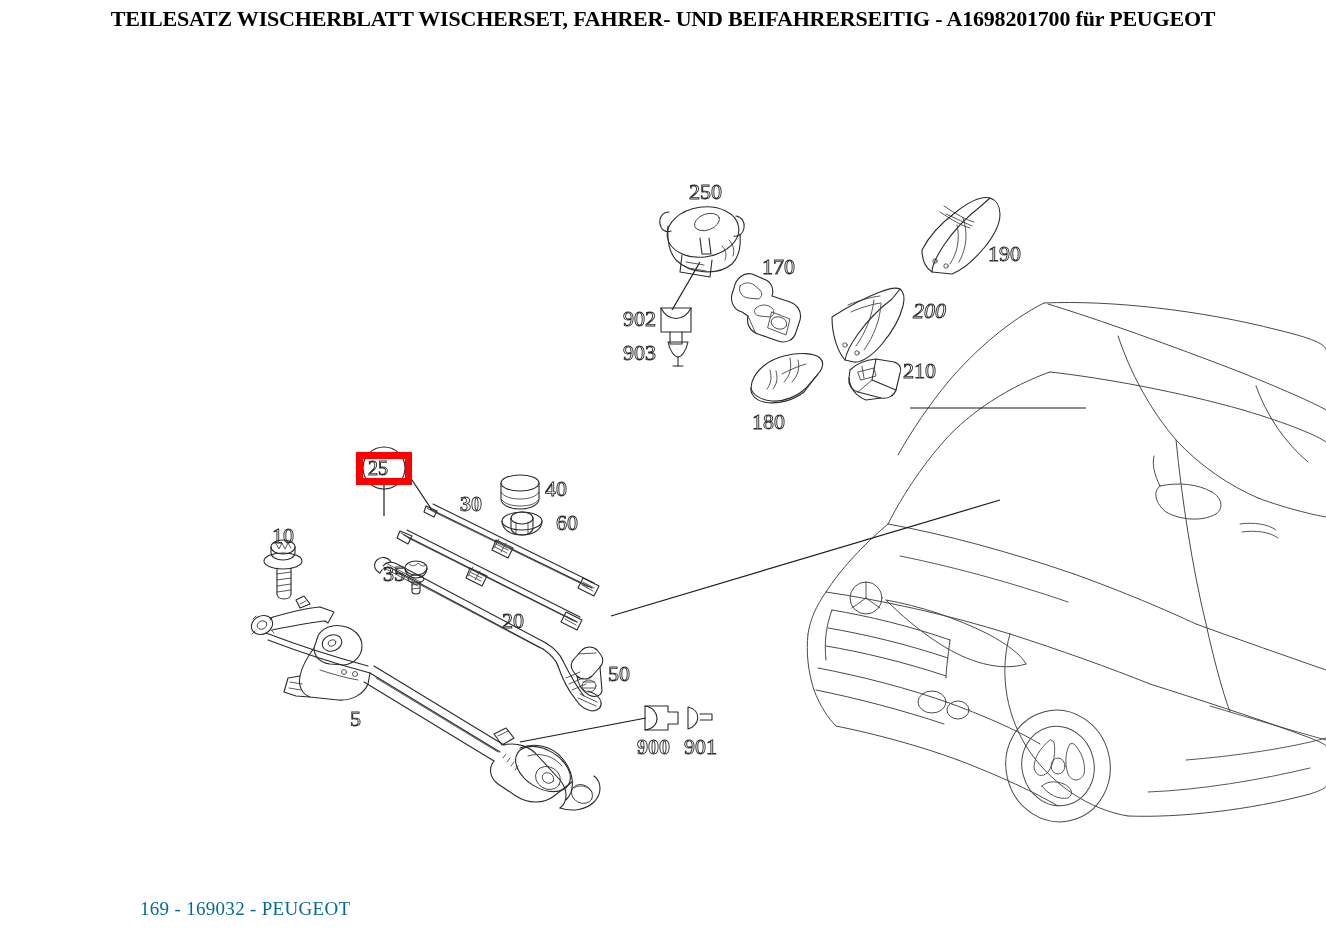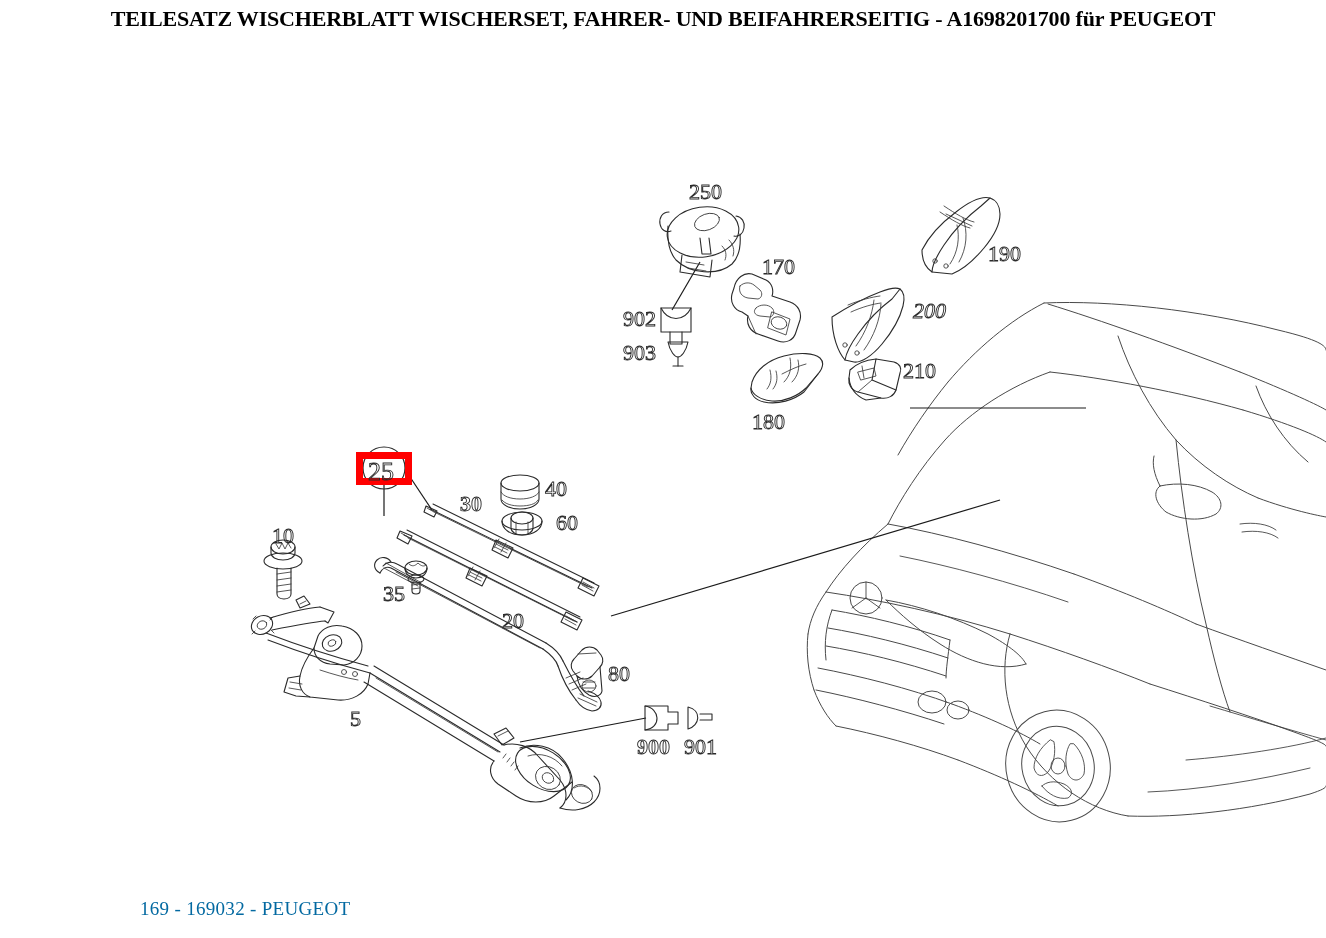--- a/index.html
+++ b/index.html
@@ -63,21 +63,21 @@
   #highlight-box {
     position: absolute;
     border: 7px solid #ff0000;
     box-sizing: border-box;
     background: transparent;
     pointer-events: none;
   }
   #highlight-number {
     position: absolute;
     font-family: "Liberation Serif", "DejaVu Serif", serif;
-    font-size: 26px;
+    font-size: 20px;
     -webkit-text-stroke: 0.9px #2b2b2b;
     color: transparent;
     white-space: nowrap;
   }
 </style>
 </head>
 <body>
 
 <div id="page">
 
@@ -446,23 +446,23 @@
     <div class="callout-label" style="left:988px; top:243px;">190</div>
     <div class="callout-label" style="left:913px; top:300px;font-style:italic;">200</div>
     <div class="callout-label" style="left:903px; top:360px;">210</div>
     <div class="callout-label" style="left:752px; top:411px;">180</div>
     <div class="callout-label" style="left:623px; top:308px;">902</div>
     <div class="callout-label" style="left:623px; top:342px;">903</div>
     <div class="callout-label" style="left:460px; top:493px;font-weight:bold;">30</div>
     <div class="callout-label" style="left:545px; top:478px;text-align:right;">40</div>
     <div class="callout-label" style="left:556px; top:512px;">60</div>
     <div class="callout-label" style="left:272px; top:525px;">10</div>
-    <div class="callout-label" style="left:383px; top:563px;margin-top:20px;">35</div>
+    <div class="callout-label" style="left:383px; top:563px;">35</div>
     <div class="callout-label" style="left:502px; top:610px;">20</div>
-    <div class="callout-label" style="left:608px; top:663px;">80</div>
+    <div class="callout-label" style="left:608px; top:663px;">50</div>
     <div class="callout-label" style="left:350px; top:708px;">5</div>
     <div class="callout-label" style="left:637px; top:736px;font-weight:bold;">900</div>
     <div class="callout-label" style="left:684px; top:736px;">901</div>
   </div>
 
   <svg style="position:absolute; left:352px; top:444px; width:70px; height:50px; overflow:visible;" viewBox="0 0 70 50" xmlns="http://www.w3.org/2000/svg">
     <circle cx="32" cy="24" r="21" fill="none" stroke="#2b2b2b" stroke-width="1.2"></circle>
   </svg>
   <div id="highlight-box" style="left:356px; top:452px; width:56px; height:33px;"></div>
   <div id="highlight-number" style="left:368px; top:457px;">25</div>

